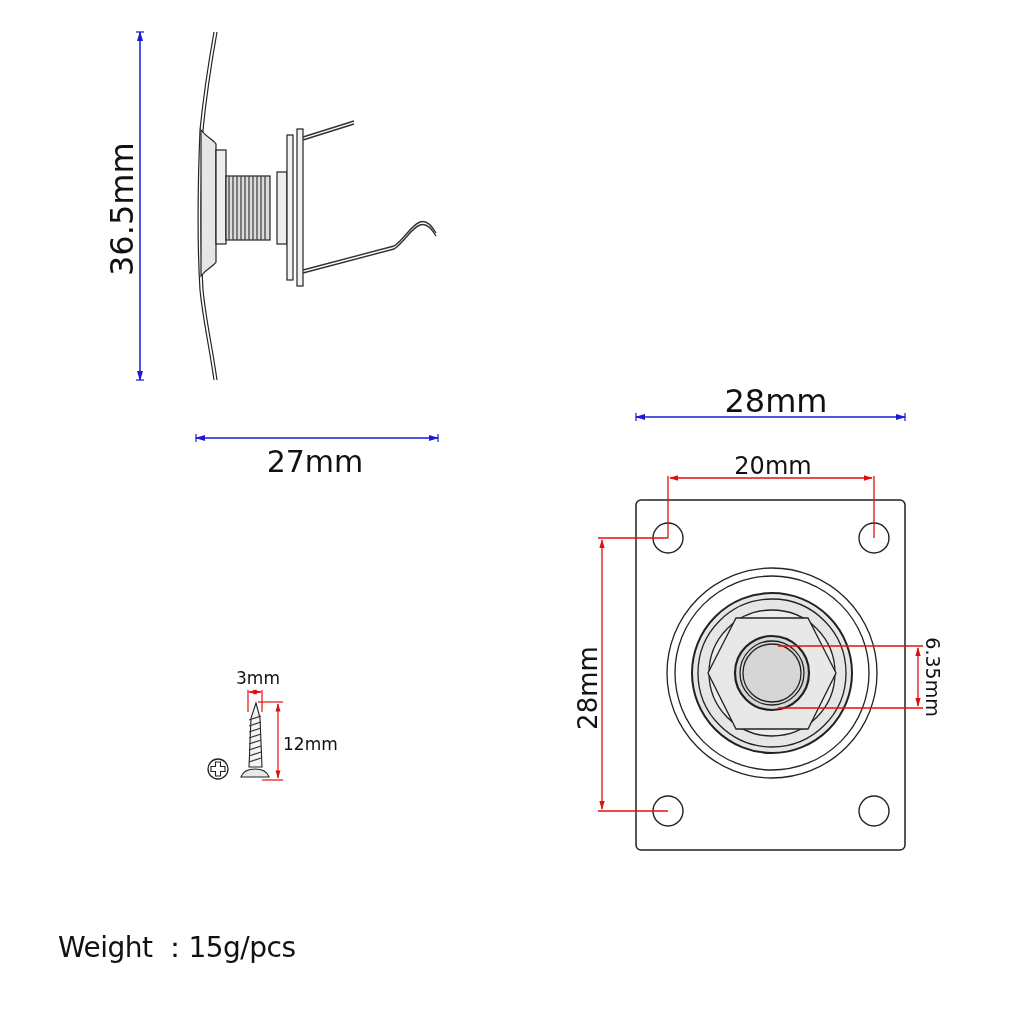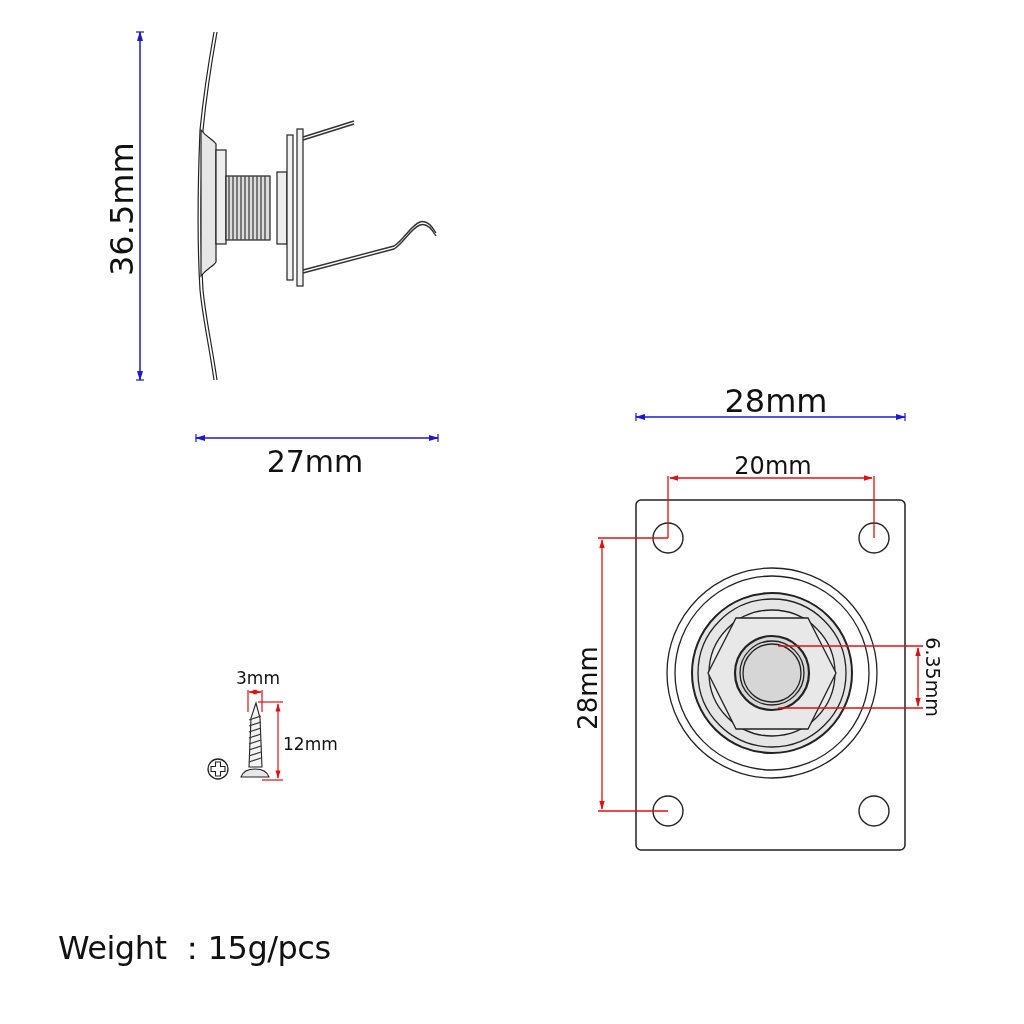--- a/index.html
+++ b/index.html
@@ -1,20 +1,20 @@
 <!DOCTYPE html>
 <html><head>
 <meta charset="utf-8">
 <style>
   html, body { margin: 0; padding: 0; background: #ffffff; }
   body { width: 1024px; height: 1024px; position: relative; overflow: hidden;
          font-family: "DejaVu Sans", "Liberation Sans", sans-serif; color: #111; }
   svg { position: absolute; left: 0; top: 0; }
   .dim-text { font-family: "DejaVu Sans", "Liberation Sans", sans-serif; fill: #111; }
-  .weight { position: absolute; left: 58px; top: 922px; font-size: 32px; line-height: 52px;
+  .weight { position: absolute; left: 58px; top: 922px; font-size: 28px; line-height: 52px;
             font-family: "DejaVu Sans", "Liberation Sans", sans-serif; color: #111; white-space: pre; letter-spacing: -0.5px; }
 </style>
 </head>
 <body>
 
 <svg width="1024" height="1024" viewBox="0 0 1024 1024">
   <defs>
     <marker id="arrB" viewBox="0 0 10 10" refX="9" refY="5" markerWidth="7" markerHeight="7" orient="auto-start-reverse">
       <path d="M0,2 L10,5 L0,8 z" fill="#1a1ad0"></path>
     </marker>

